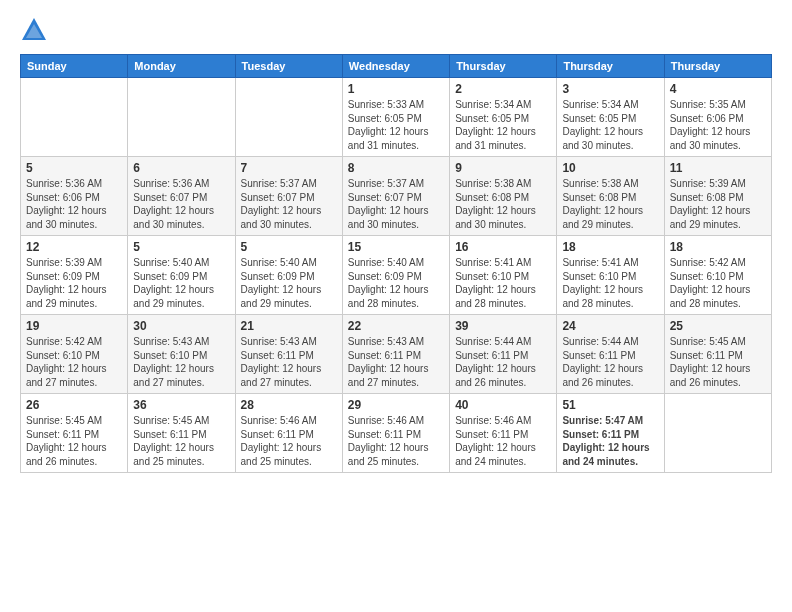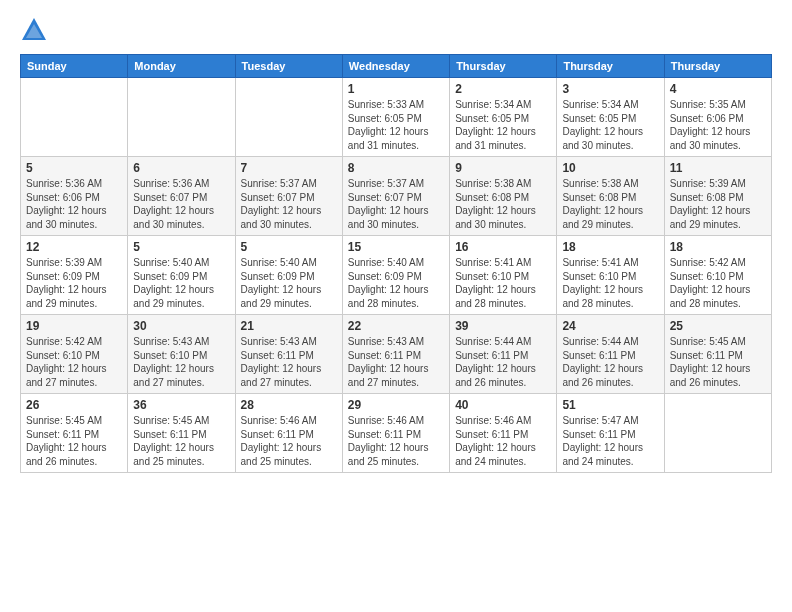--- a/index.html
+++ b/index.html
@@ -349,21 +349,21 @@
           </td>
           <td>
             <span class="day-num">40</span>
             <div class="day-info" style="white-space: pre-line;">Sunrise: 5:46 AM
 Sunset: 6:11 PM
 Daylight: 12 hours
 and 24 minutes.</div>
           </td>
           <td>
             <span class="day-num">51</span>
-            <div class="day-info" style="white-space: pre-line;">Sunrise: 5:47 AM
+            <div class="day-info" style="white-space: pre-line; font-weight: bold;">Sunrise: 5:47 AM
 Sunset: 6:11 PM
 Daylight: 12 hours
 and 24 minutes.</div>
           </td>
           <td class="empty-cell"></td>
         </tr>
       </tbody>
   </table>
 </div>
 

